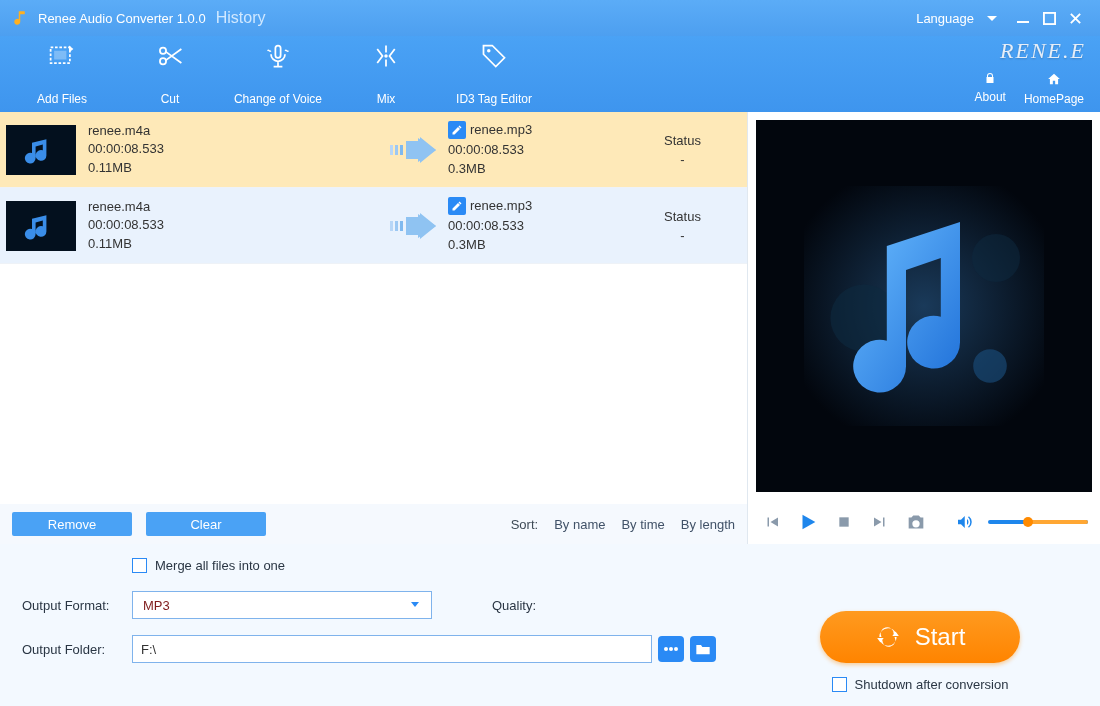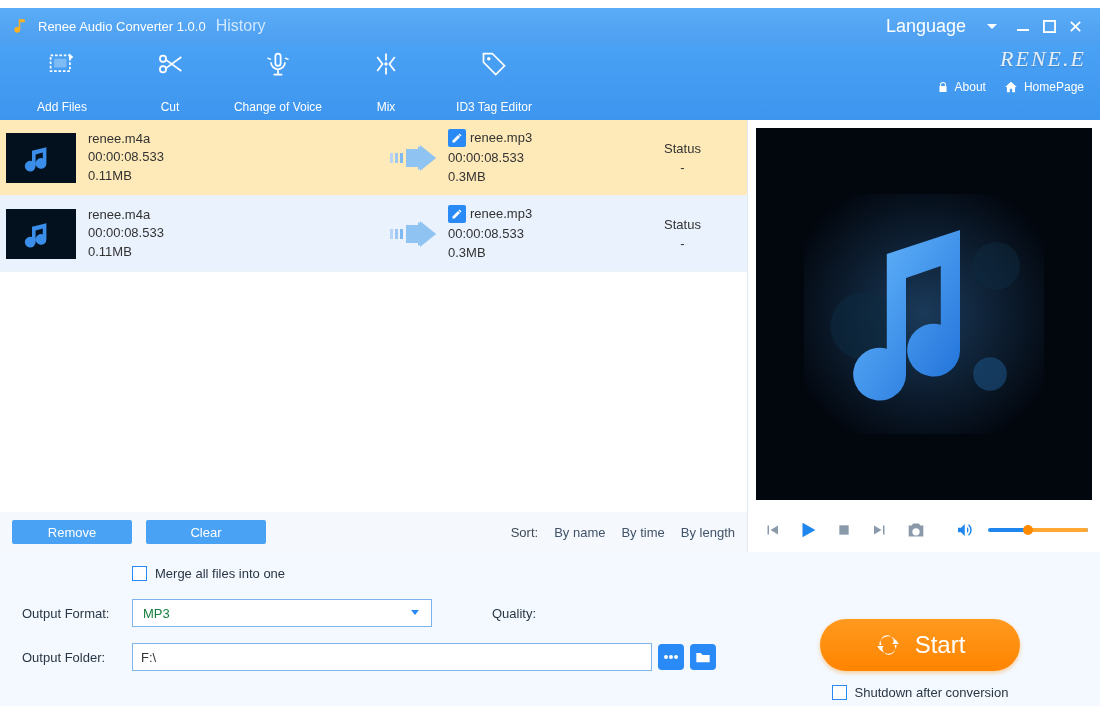--- a/index.html
+++ b/index.html
@@ -1,32 +1,32 @@
 <!DOCTYPE html>
 <html><head>
 <meta charset="utf-8">
 <style>
 * { margin: 0; padding: 0; box-sizing: border-box; font-family: -apple-system, BlinkMacSystemFont, "Segoe UI", Arial, sans-serif; }
 body { width: 1100px; height: 706px; background: #fff; overflow: hidden; }
 
-.titlebar { height: 36px; background: linear-gradient(180deg, #5bacf7, #4d9ff0); display: flex; align-items: center; padding: 0 12px; color: #fff; font-size: 14px; margin-top: 8px; }
+.titlebar { height: 36px; background: linear-gradient(180deg, #5bacf7, #4d9ff0); display: flex; align-items: center; padding: 0 12px; color: #fff; font-size: 14px; }
 .titlebar .app-icon { width: 18px; height: 18px; margin-right: 8px; }
 .titlebar .title { font-size: 13px; }
 .titlebar .history { margin-left: 10px; font-size: 16px; color: #d0e8ff; }
 .titlebar .spacer { flex: 1; }
-.titlebar .lang { display: flex; align-items: center; gap: 20px; font-size: 18px; margin-right: 12px; cursor: pointer; }
+.titlebar .lang { display: flex; align-items: center; gap: 12px; font-size: 13px; margin-right: 12px; cursor: pointer; }
 .titlebar .winbtn { width: 26px; height: 20px; display: inline-flex; align-items: center; justify-content: center; cursor: pointer; }
 
 .toolbar { height: 76px; background: linear-gradient(180deg, #4aa2f5, #3e95ee); display: flex; align-items: center; padding: 0 8px; color: #fff; font-size: 12px; position: relative; }
 .toolbar .tb-item { width: 108px; height: 100%; display: flex; flex-direction: column; align-items: center; justify-content: center; gap: 22px; cursor: pointer; }
 .toolbar .tb-icon { width: 28px; height: 28px; }
 .toolbar .logo-block { position: absolute; right: 6px; top: 0; text-align: right; }
 .toolbar .logo-text { font-family: Georgia, serif; font-size: 22px; color: #e6eef8; font-style: italic; letter-spacing: 2px; text-shadow: 0 1px 2px rgba(0,0,0,.2); margin-top: 2px; margin-right: 8px; text-align: right; }
 .toolbar .logo-links { display: flex; gap: 18px; color: #fff; font-size: 12px; margin-top: 8px; margin-right: 10px; }
-.toolbar .logo-links .lnk { display: inline-flex; align-items: center; gap: 6px; cursor: pointer; }
+.toolbar .logo-links .lnk { display: inline-flex; align-items: center; gap: 6px; cursor: pointer; flex-direction: column; }
 
 .body-row { display: flex; height: 432px; }
 .list-col { width: 816px; display: flex; flex-direction: column; border-right: 1px solid #e0e8f0; }
 .preview-col { flex: 1; display: flex; flex-direction: column; background: #fff; }
 
 .file-list { flex: 1; background: #fff; overflow: auto; }
 .file-row { display: flex; align-items: center; height: 76px; border-bottom: 1px solid #eef2f7; padding: 0 10px 0 6px; font-size: 13px; color: #333; }
 .file-row.sel { background: #fee9b8; }
 .file-row.alt { background: #e9f2fd; }
 .file-row .thumb { width: 70px; height: 50px; background: #03101e; display: flex; align-items: center; justify-content: center; margin-right: 12px; }
@@ -50,21 +50,21 @@
 .player-bar .cam { color: #8a9aab; }
 .vol-slider { width: 100px; height: 4px; background: #1e86ec; position: relative; border-radius: 2px; }
 .vol-slider .thumb-dot { position: absolute; width: 10px; height: 10px; background: #ff8a00; border-radius: 50%; top: -3px; left: 35%; }
 .vol-slider .rest { position: absolute; left: 40%; right: 0; top: 0; bottom: 0; background: #ffa733; border-radius: 2px; }
 
 .bottom { height: 162px; background: #f3f9ff; padding: 14px 22px; display: flex; }
 .bottom .settings { width: 740px; }
 .bottom .startcol { flex: 1; display: flex; flex-direction: column; align-items: center; justify-content: flex-end; }
 .row-set { display: flex; align-items: center; margin-bottom: 16px; }
 .row-set label { width: 110px; font-size: 13px; color: #2a3644; }
-.combo { height: 28px; border: 1px solid #7fb3ec; background: #fff; display: flex; align-items: center; padding: 0 10px; font-size: 13px; color: #15803d; position: relative; cursor: pointer; }
+.combo { height: 28px; border: 1px solid #7fb3ec; background: #fff; display: flex; align-items: center; padding: 0 10px; font-size: 13px; color: #7f1d1d; position: relative; cursor: pointer; }
 .combo.big { width: 300px; }
 .combo.small { width: 160px; }
 .combo .caret { margin-left: auto; }
 .folder-input { width: 520px; height: 28px; border: 1px solid #7fb3ec; background: #fff; display: flex; align-items: center; padding: 0 8px; font-size: 13px; color: #333; }
 .icon-sq { width: 26px; height: 26px; border-radius: 4px; display: flex; align-items: center; justify-content: center; margin-left: 6px; cursor: pointer; }
 .icon-sq.blue { background: #2a8af5; color: #fff; }
 .merge-row { display: flex; align-items: center; gap: 8px; margin-bottom: 18px; margin-left: 110px; font-size: 13px; color: #2a3644; }
 .cbx { width: 15px; height: 15px; border: 1.5px solid #2a8af5; background: #fff; cursor: pointer; }
 
 .start-btn { width: 200px; height: 52px; border-radius: 26px; background: linear-gradient(180deg, #ff9a1f, #ff8400); color: #fff; font-size: 24px; display: flex; align-items: center; justify-content: center; gap: 14px; cursor: pointer; box-shadow: 0 2px 4px rgba(255,140,0,.4); }

